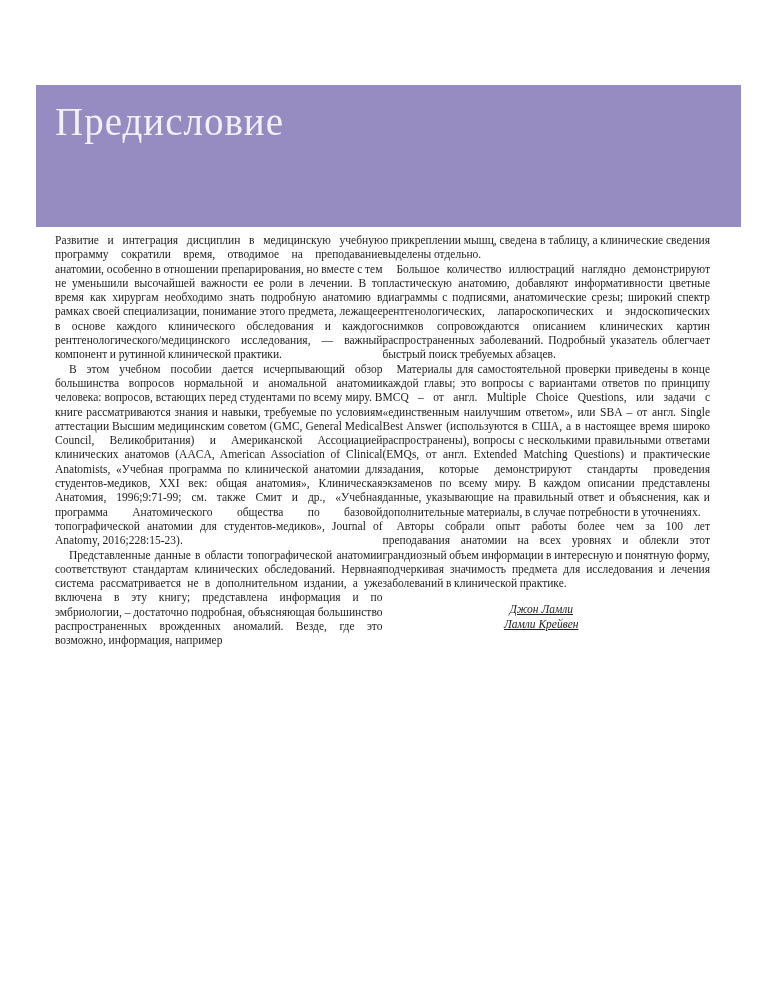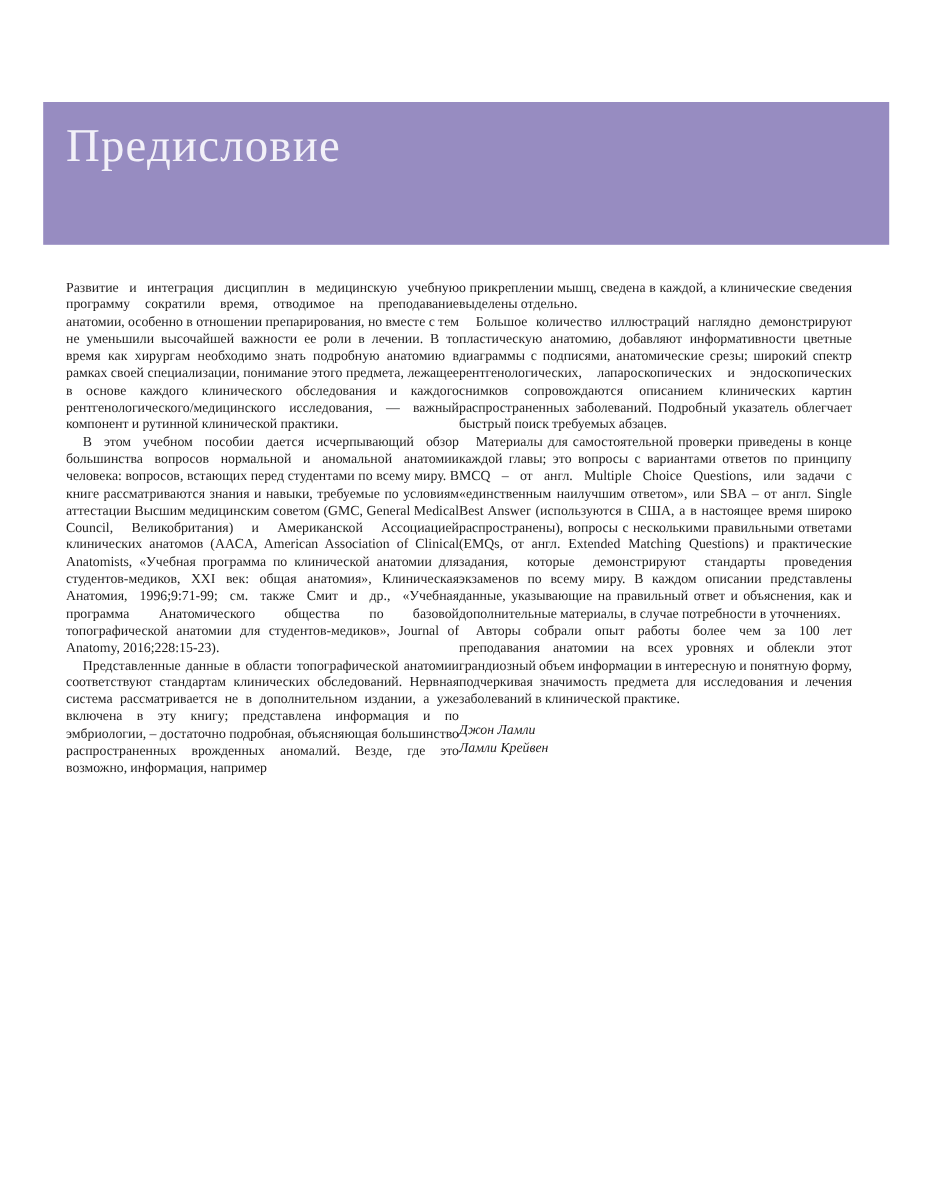--- a/index.html
+++ b/index.html
@@ -18,21 +18,21 @@
     width: 776px;
     height: 1000px;
     background: var(--page-bg);
     overflow: hidden;
   }
   .title-band {
     position: absolute;
     left: 36px;
     top: 85px;
     width: 705px;
-    height: 119px;
+    height: 142px;
     background: var(--header-bg);
   }
   .page-title {
     position: absolute;
     left: 19px;
     top: 14px;
     font-size: 39px;
     font-weight: 400;
     letter-spacing: 1px;
     color: var(--header-text);
@@ -56,46 +56,47 @@
     text-align: justify;
     hyphens: auto;
     -webkit-hyphens: auto;
     word-spacing: -0.2px;
   }
   .para.indent { text-indent: 14px; }
   .italic { }
   .authors {
     margin-top: 12px;
     padding-right: 10px;
-    text-align: left;
+    text-align: center;
     font-style: italic;
     font-size: 11.5px;
     line-height: 14.6px;
     color: var(--body-text);
+    text-decoration: underline;
   }
 </style>
 </head>
 <body>
 
 <div class="page">
 
   <div class="title-band">
     <h1 class="page-title">Предисловие</h1>
   </div>
 
   <div class="columns">
 
     <div class="col">
       <p class="para">Развитие и интеграция дисциплин в медицинскую учебную программу сократили время, отводимое на преподавание анатомии, особенно в отношении препарирования, но вместе с тем не уменьшили высочайшей важности ее роли в лечении. В то время как хирургам необходимо знать подробную анатомию в рамках своей специализации, понимание этого предмета, лежащее в основе каждого клинического обследования и каждого рентгенологического/медицинского исследования, — важный компонент и рутинной клинической практики.</p>
       <p class="para indent"><span>В этом учебном пособии дается исчерпывающий обзор большинства вопросов нормальной и аномальной анатомии человека: вопросов, встающих перед студентами по всему миру. В книге рассматриваются знания и навыки, требуемые по условиям аттестации Высшим медицинским советом (GMC, General Medical Council, Великобритания) и Американской Ассоциацией клинических анатомов (AACA, American Association of Clinical Anatomists, «Учебная программа по клинической анатомии для студентов-медиков, XXI век: общая анатомия», </span><span class="italic">Клиническая Анатомия,</span><span> 1996;9:71-99; см. также Смит и др., «Учебная программа Анатомического общества по базовой топографической анатомии для студентов-медиков», Journal of Anatomy, 2016;228:15-23).</span></p>
       <p class="para indent">Представленные данные в области топографической анатомии соответствуют стандартам клинических обследований. Нервная система рассматривается не в дополнительном издании, а уже включена в эту книгу; представлена информация и по эмбриологии, – достаточно подробная, объясняющая большинство распространенных врожденных аномалий. Везде, где это возможно, информация, например</p>
     </div>
 
     <div class="col">
-      <p class="para">о прикреплении мышц, сведена в каждой, а клинические сведения выделены отдельно.</p>
+      <p class="para">о прикреплении мышц, сведена в таблицу, а клинические сведения выделены отдельно.</p>
       <p class="para indent">Большое количество иллюстраций наглядно демонстрируют пластическую анатомию, добавляют информативности цветные диаграммы с подписями, анатомические срезы; широкий спектр рентгенологических, лапароскопических и эндоскопических снимков сопровождаются описанием клинических картин распространенных заболеваний. Подробный указатель облегчает быстрый поиск требуемых абзацев.</p>
       <p class="para indent">Материалы для самостоятельной проверки приведены в конце каждой главы; это вопросы с вариантами ответов по принципу MCQ – от англ. Multiple Choice Questions, или задачи с «единственным наилучшим ответом», или SBA – от англ. Single Best Answer (используются в США, а в настоящее время широко распространены), вопросы с несколькими правильными ответами (EMQs, от англ. Extended Matching Questions) и практические задания, которые демонстрируют стандарты проведения экзаменов по всему миру. В каждом описании представлены данные, указывающие на правильный ответ и объяснения, как и дополнительные материалы, в случае потребности в уточнениях.</p>
       <p class="para indent">Авторы собрали опыт работы более чем за 100 лет преподавания анатомии на всех уровнях и облекли этот грандиозный объем информации в интересную и понятную форму, подчеркивая значимость предмета для исследования и лечения заболеваний в клинической практике.</p>
 
       <div class="authors">
         <div class="author">Джон Ламли</div>
         <div class="author">Ламли Крейвен</div>
       </div>
     </div>
 

